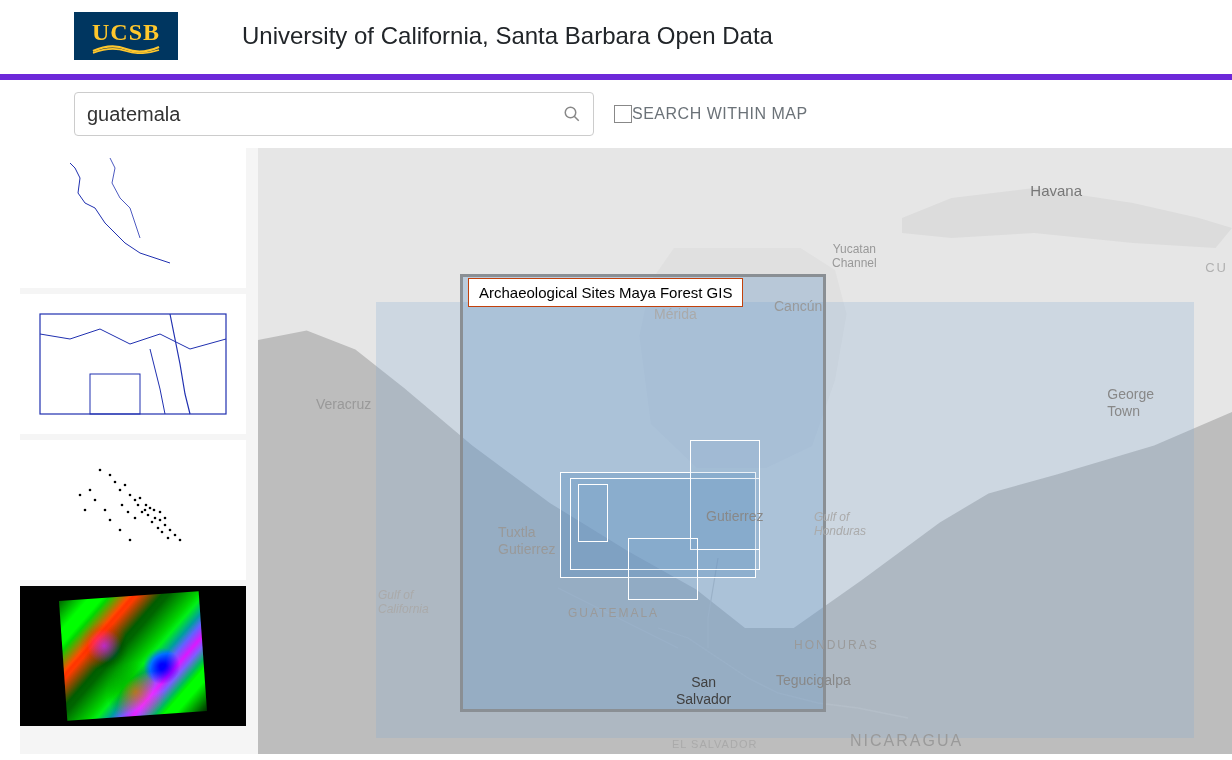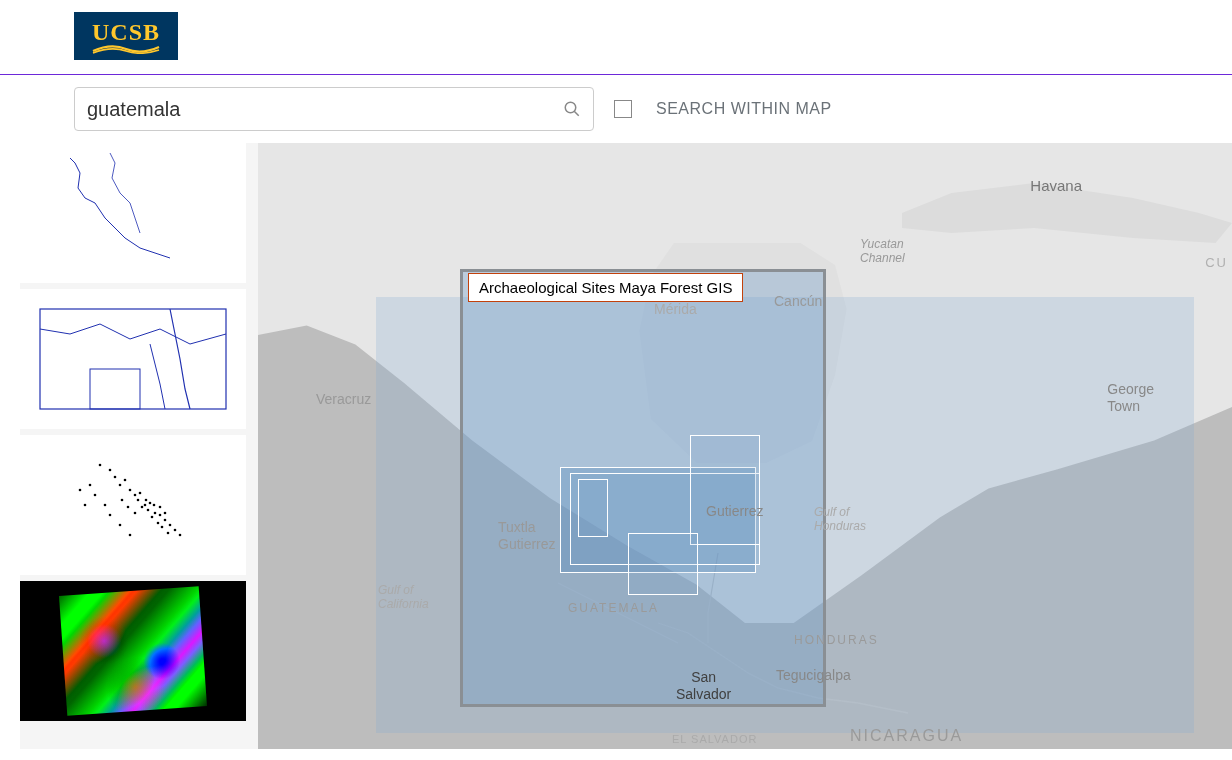--- a/index.html
+++ b/index.html
@@ -2,21 +2,21 @@
 <html><head>
   <meta charset="utf-8">
   <style>
     * { box-sizing: border-box; margin: 0; padding: 0; }
     body { font-family: -apple-system, BlinkMacSystemFont, "Segoe UI", Helvetica, Arial, sans-serif; background: #fff; width: 1232px; }
     
     .header {
       display: flex;
       align-items: center;
       padding: 12px 74px 14px 74px;
-      border-bottom: 1px solid #6d28d9;
+      border-bottom: 6px solid #6d28d9;
       gap: 36px;
     }
     
     .logo {
       width: 104px;
       height: 48px;
       background: #003660;
       display: flex;
       flex-direction: column;
       align-items: center;
@@ -48,21 +48,21 @@
     .search-input {
       flex: 1;
       border: none;
       outline: none;
       font-size: 20px;
       color: #333;
       background: transparent;
     }
     .search-icon { width: 18px; height: 18px; color: #888; }
     
-    .within-map { display: flex; align-items: center; gap: 24px; text-align: center; }
+    .within-map { display: flex; align-items: center; gap: 0; text-align: center; }
     .checkbox {
       width: 18px; height: 18px;
       border: 1.5px solid #888;
       background: #fff;
       cursor: pointer;
     }
     .within-label { font-size: 16px; color: #6b7278; letter-spacing: 0.5px; }
     
     .content {
       display: flex;
@@ -141,21 +141,21 @@
       z-index: 10;
     }
     
     .map-label {
       position: absolute;
       font-size: 14px;
       color: #888;
       white-space: nowrap;
     }
     .ml-havana { right: 150px; top: 34px; font-size: 15px; color: #777; }
-    .ml-yuc { left: 602px; top: 94px; font-style: italic; color: #999; font-size: 12px; line-height: 1.2; }
+    .ml-yuc { left: 574px; top: 94px; color: #999; font-size: 12px; line-height: 1.2; text-align: center; }
     .ml-cancun { left: 516px; top: 150px; color: #999; }
     .ml-merida { left: 396px; top: 158px; color: #aaa; }
     .ml-veracruz { left: 58px; top: 248px; color: #999; }
     .ml-george { right: 78px; top: 238px; color: #888; line-height: 1.2; }
     .ml-cuba { right: 4px; top: 112px; font-size: 13px; letter-spacing: 2px; color: #b0b0b0; }
     .ml-belmopan { left: 448px; top: 360px; color: #888; }
     .ml-tuxtla { left: 240px; top: 376px; color: #999; line-height: 1.2; }
     .ml-tehu { left: 120px; top: 440px; font-style: italic; color: #aaa; font-size: 12px; line-height: 1.2; }
     .ml-guat { left: 310px; top: 458px; letter-spacing: 2px; font-size: 12px; color: #9a9a9a; }
     .ml-hond { left: 536px; top: 490px; letter-spacing: 2px; font-size: 12px; color: #9a9a9a; }
@@ -173,20 +173,21 @@
 <div class="header">
   <div class="logo">
     <div class="logo-text">UCSB</div>
     <div class="logo-swoosh">
       <svg viewBox="0 0 70 10">
           <path d="M2 7 Q 20 -1 35 5 Q 50 11 68 3" stroke="#ffc72c" stroke-width="2.2" fill="none"></path>
           <path d="M2 9 Q 20 2 35 7 Q 50 12 68 6" stroke="#ffc72c" stroke-width="1.6" fill="none"></path>
         </svg>
     </div>
   </div>
+  <div class="site-title">University of California, Santa Barbara Open Data</div>
 </div>
 
 <div class="toolbar">
   <div class="search-box">
     <input class="search-input" value="guatemala" style="">
     <span class="search-icon">
       <svg viewBox="0 0 24 24" fill="none" stroke="currentColor" stroke-width="2">
           <circle cx="10" cy="10" r="7"></circle>
           <line x1="15" y1="15" x2="21" y2="21"></line>
         </svg>

